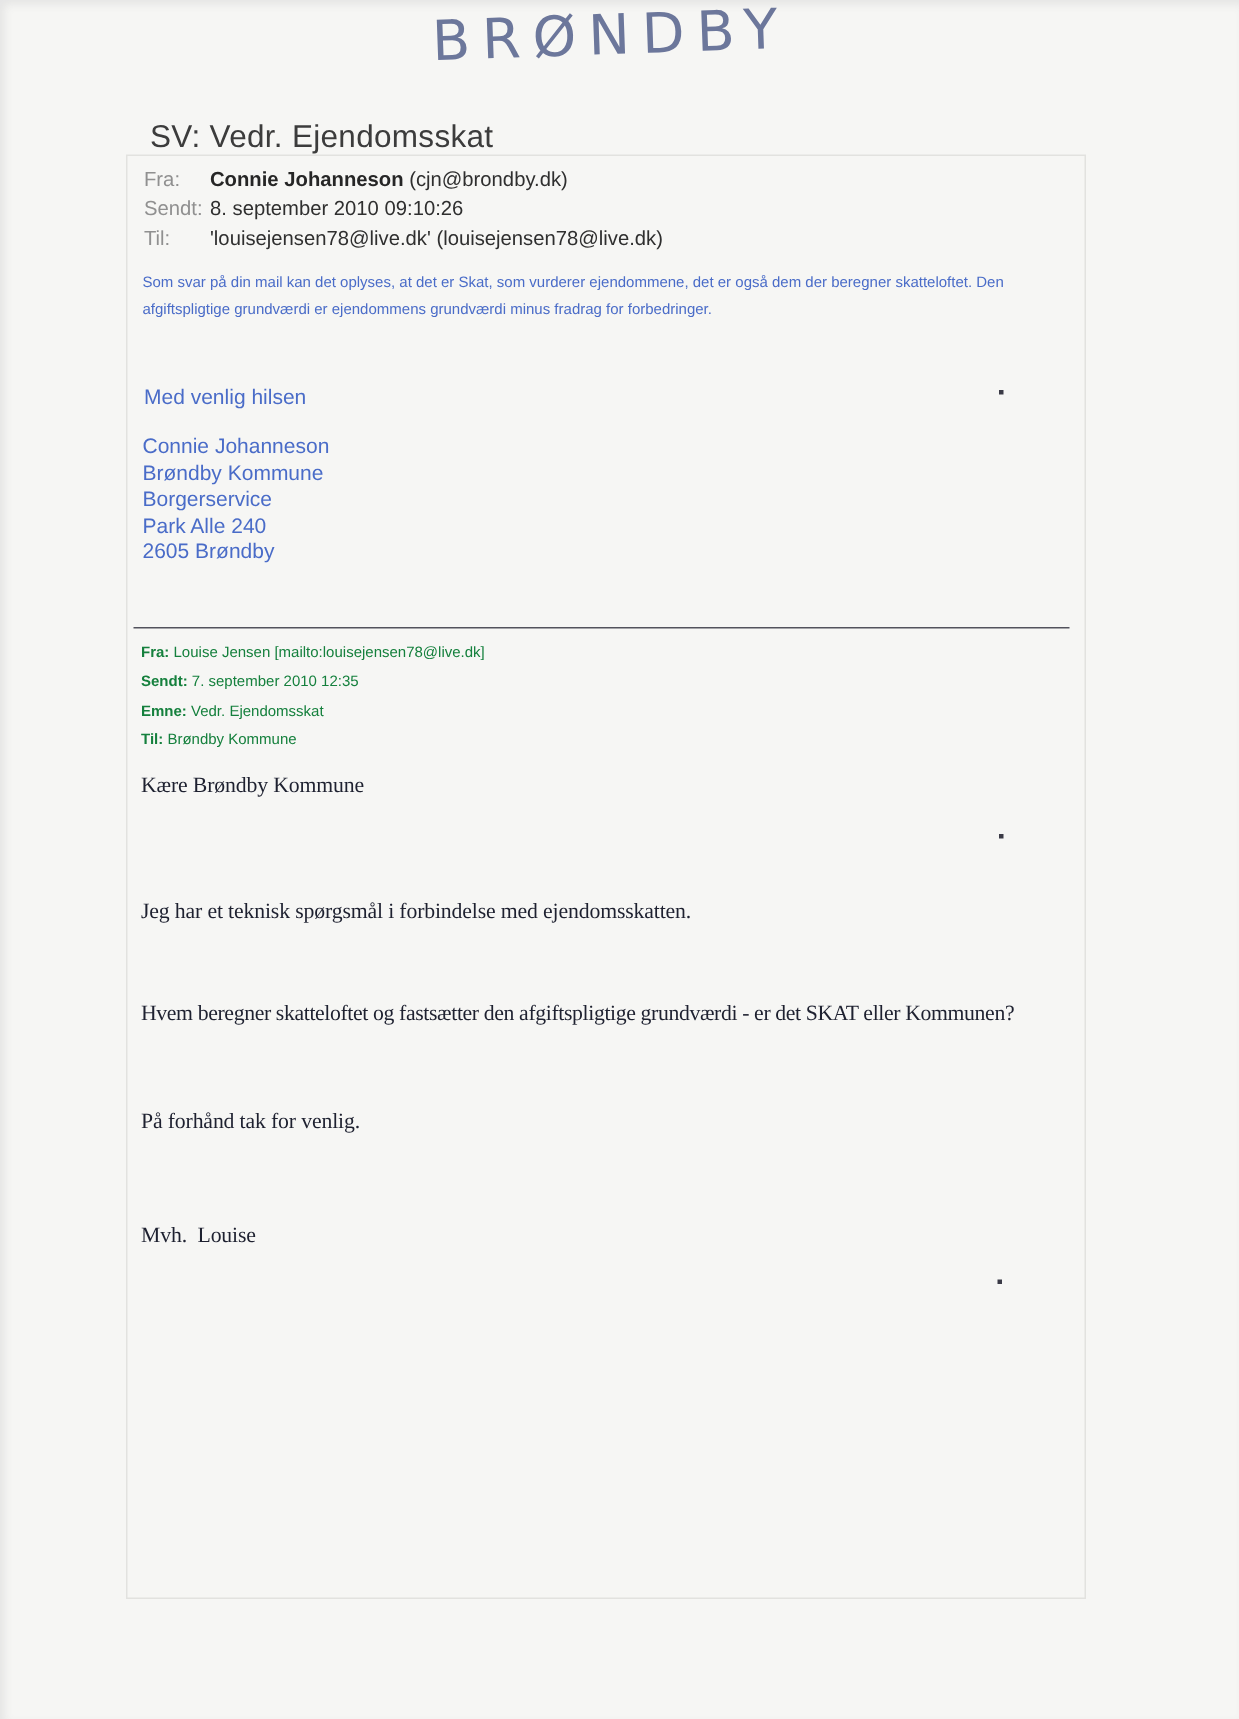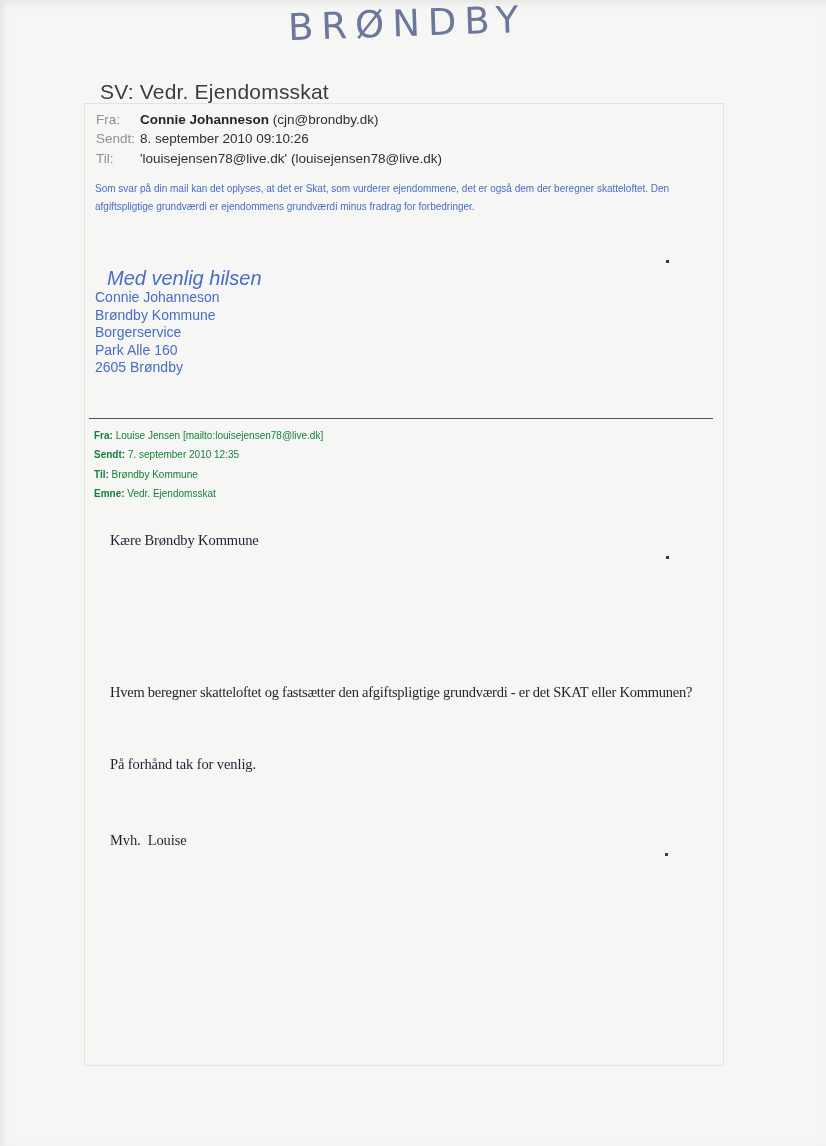--- a/index.html
+++ b/index.html
@@ -25,30 +25,30 @@
   }
   .hdrs{position:absolute;left:11px;top:6px;font-size:13.5px;line-height:19.3px;color:#2f2f2f;}
   .hrow{white-space:nowrap;}
   .hlabel{display:inline-block;width:44px;color:#909090;}
   .hname{font-weight:bold;color:#262626;}
   .blue{color:#4a6cc8;}
   .body-p{
     position:absolute;left:10px;top:76px;width:632px;margin:0;
     font-size:10px;line-height:17.5px;
   }
-  .closing-p{position:absolute;left:10px;top:151px;margin:12px;font-size:20px;font-style:italic;}
+  .closing-p{position:absolute;left:10px;top:151px;margin:1px;font-size:14px;}
   .sig{position:absolute;left:10px;top:185px;font-size:14px;line-height:17.6px;}
   .divider{
     position:absolute;left:4px;top:314px;width:624px;height:0;margin:0;
     border:none;border-top:1px solid #52525c;
   }
   .qhdrs{position:absolute;left:9px;top:322px;font-size:10px;line-height:19.3px;color:#15803d;}
   .qlabel{font-weight:bold;}
   .serif{
-    position:absolute;left:9px;margin:16px;
+    position:absolute;left:9px;margin:0;
     font-family:"Liberation Serif",serif;font-size:14.5px;color:#1e2130;
     letter-spacing:-.1px;
   }
   .greeting{top:412px;}
   .p1{top:496px;}
   .p2{top:564px;white-space:nowrap;letter-spacing:-.25px;}
   .p3{top:636px;}
   .signoff{top:712px;white-space:pre-wrap;}
   .speck{position:absolute;width:3px;height:3px;background:#3a3a46;}
   .speck.s1{left:666px;top:260px;}
@@ -79,42 +79,43 @@
     </div>
 
     <p class="blue body-p">Som svar på din mail kan det oplyses, at det er Skat, som vurderer ejendommene, det er også dem der beregner skatteloftet. Den afgiftspligtige grundværdi er ejendommens grundværdi minus fradrag for forbedringer.</p>
 
     <p class="blue closing-p">Med venlig hilsen</p>
 
     <div class="blue sig">
       <div>Connie Johanneson</div>
       <div>Brøndby Kommune</div>
       <div>Borgerservice</div>
-      <div>Park Alle 160</div>
+      <div>Park Alle 240</div>
       <div>2605 Brøndby</div>
     </div>
 
     <hr class="divider">
 
     <div class="qhdrs">
       <div>
         <span class="qlabel">Fra:</span><span> Louise Jensen [mailto:louisejensen78@live.dk]</span>
       </div>
       <div>
         <span class="qlabel">Sendt:</span><span> 7. september 2010 12:35</span>
       </div>
       <div>
-        <span class="qlabel">Til:</span><span> Brøndby Kommune</span>
+        <span class="qlabel">Emne:</span><span> Vedr. Ejendomsskat</span>
       </div>
       <div>
-        <span class="qlabel">Emne:</span><span> Vedr. Ejendomsskat</span>
+        <span class="qlabel">Til:</span><span> Brøndby Kommune</span>
       </div>
     </div>
 
     <p class="serif greeting">Kære Brøndby Kommune</p>
+    <p class="serif p1">Jeg har et teknisk spørgsmål i forbindelse med ejendomsskatten.</p>
     <p class="serif p2">Hvem beregner skatteloftet og fastsætter den afgiftspligtige grundværdi - er det SKAT eller Kommunen?</p>
     <p class="serif p3">På forhånd tak for venlig.</p>
     <p class="serif signoff">Mvh.  Louise</p>
 
   </div>
 
   <div class="speck s1"></div>
   <div class="speck s2"></div>
   <div class="speck s3"></div>
 

